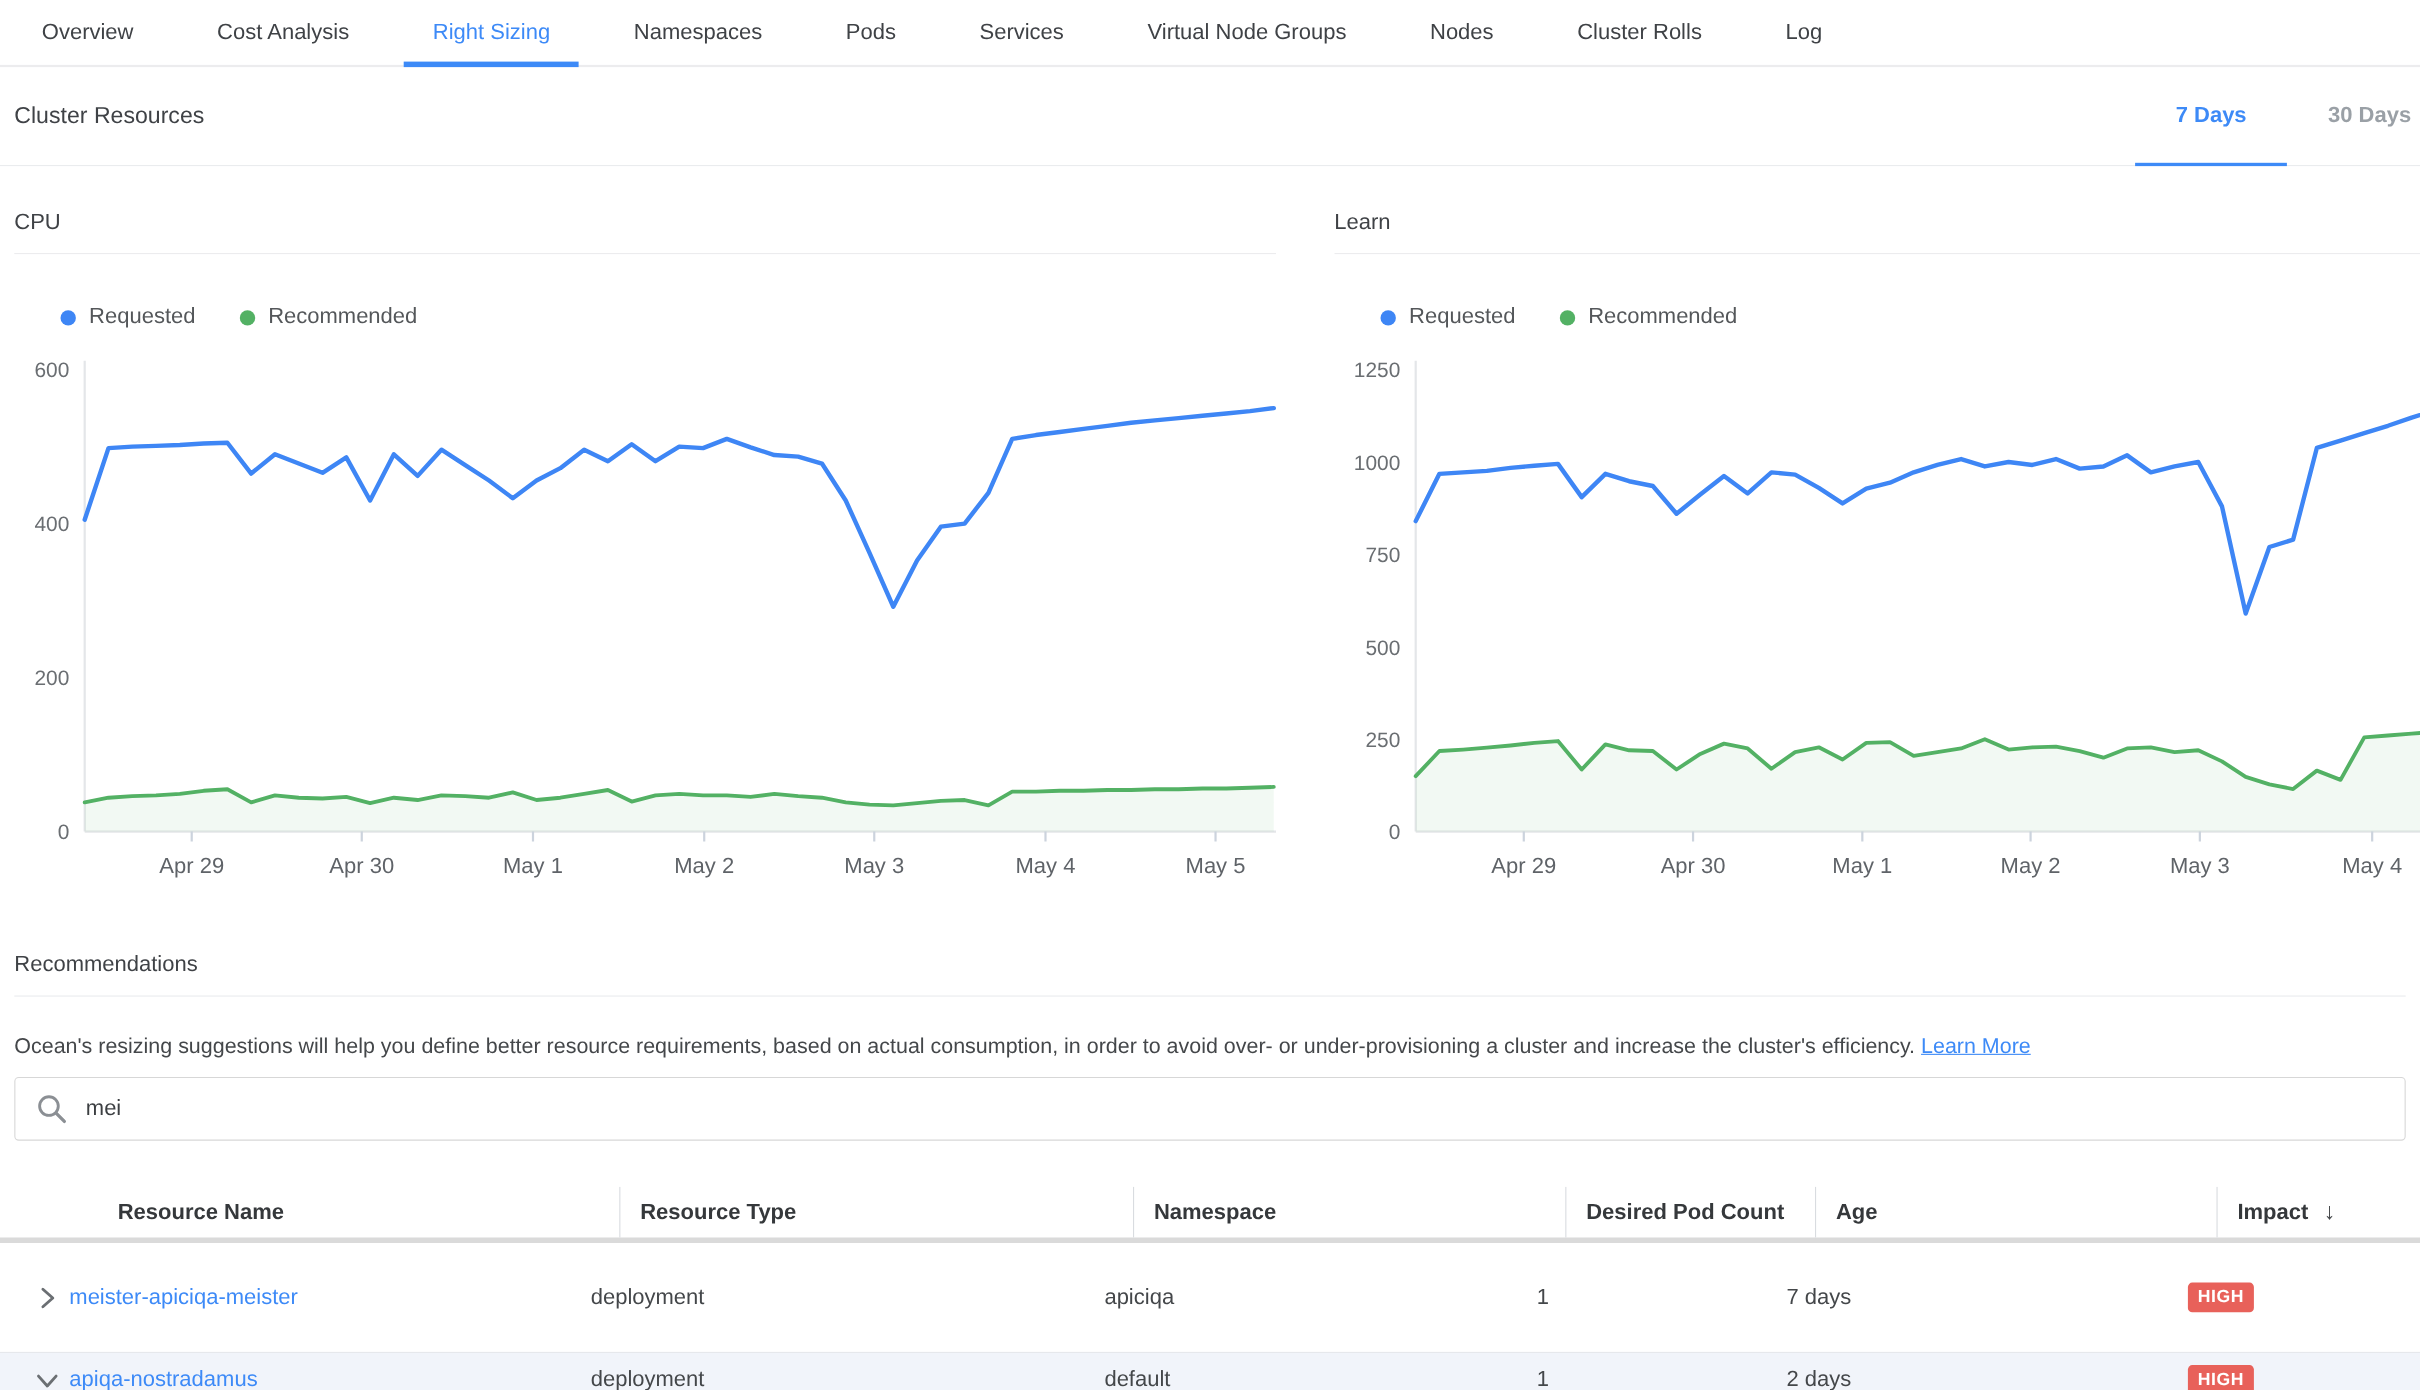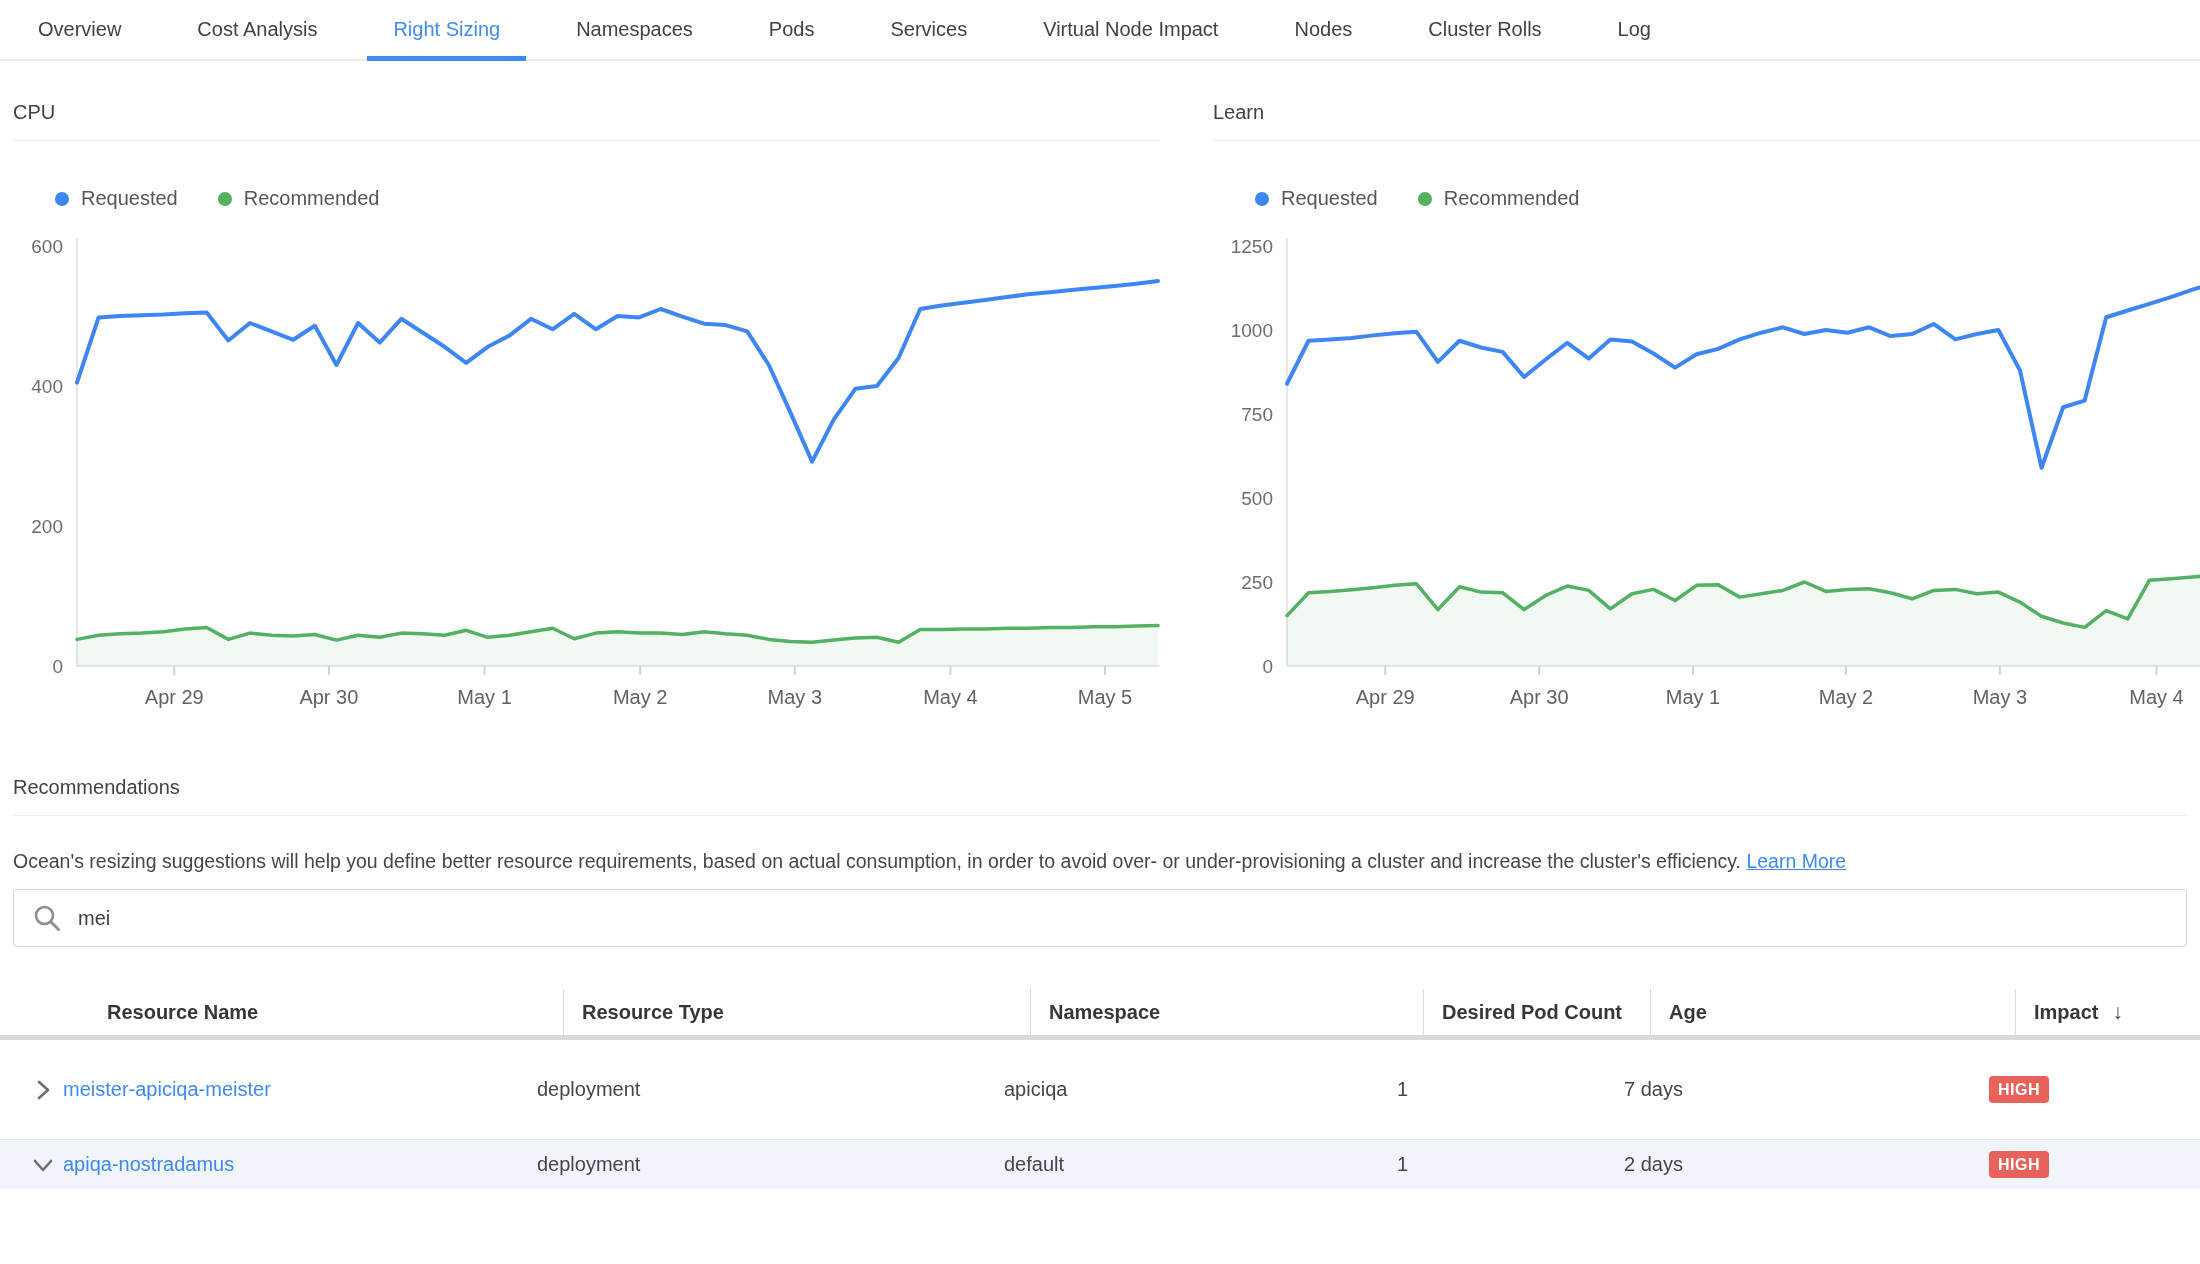--- a/index.html
+++ b/index.html
@@ -65,26 +65,33 @@
 
 <div class="page">
 
   <nav class="nav" id="nav">
       <div class="tab">Overview</div>
       <div class="tab">Cost Analysis</div>
       <div class="tab active">Right Sizing</div>
       <div class="tab">Namespaces</div>
       <div class="tab">Pods</div>
       <div class="tab">Services</div>
-      <div class="tab">Virtual Node Impact</div>
+      <div class="tab">Virtual Node Groups</div>
       <div class="tab">Nodes</div>
       <div class="tab">Cluster Rolls</div>
       <div class="tab">Log</div>
     </nav>
 
+  <div class="section-bar">
+    <div class="section-title">Cluster Resources</div>
+    <div class="range-tabs" id="rangeTabs">
+        <div class="range-tab active">7 Days</div>
+        <div class="range-tab">30 Days</div>
+      </div>
+  </div>
 
   <div class="charts">
     <section class="panel-cpu">
       <h3 class="panel-title">CPU</h3>
       <div class="legend" id="legend0">
           <div class="legend-item">
             <span class="legend-dot" style="background: rgb(62, 134, 245);"></span>
             <span>Requested</span>
           </div>
           <div class="legend-item">

